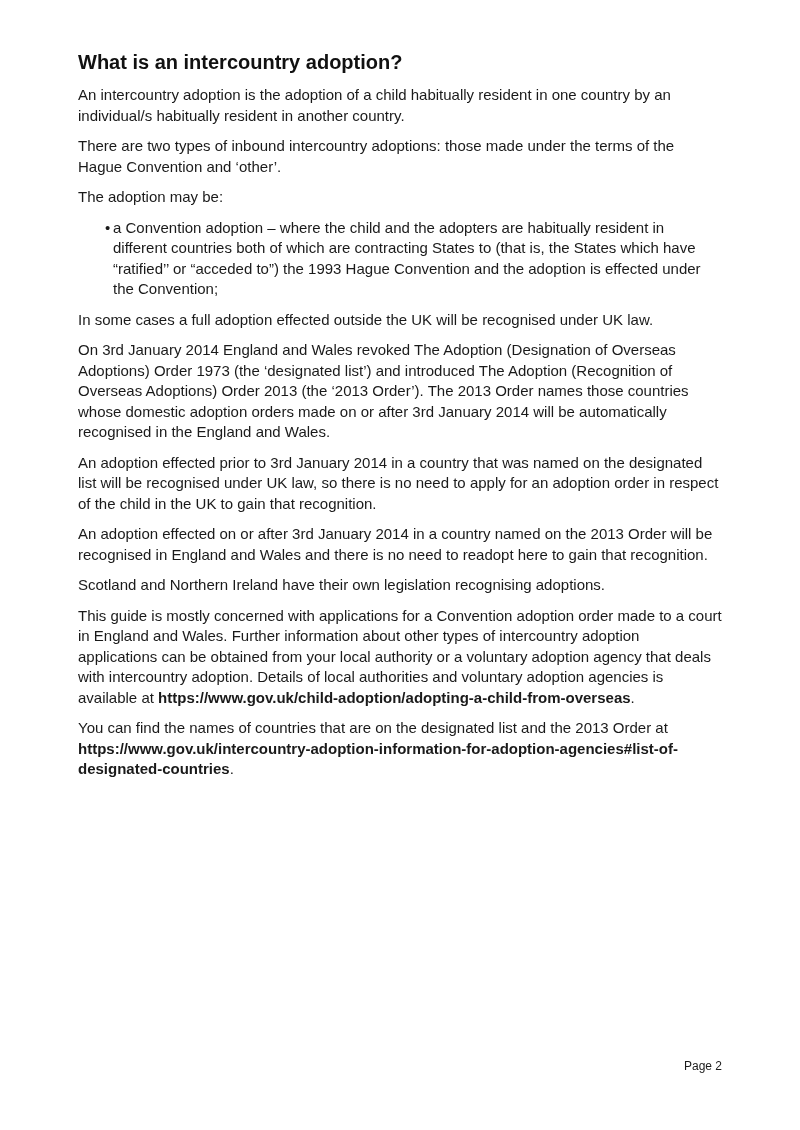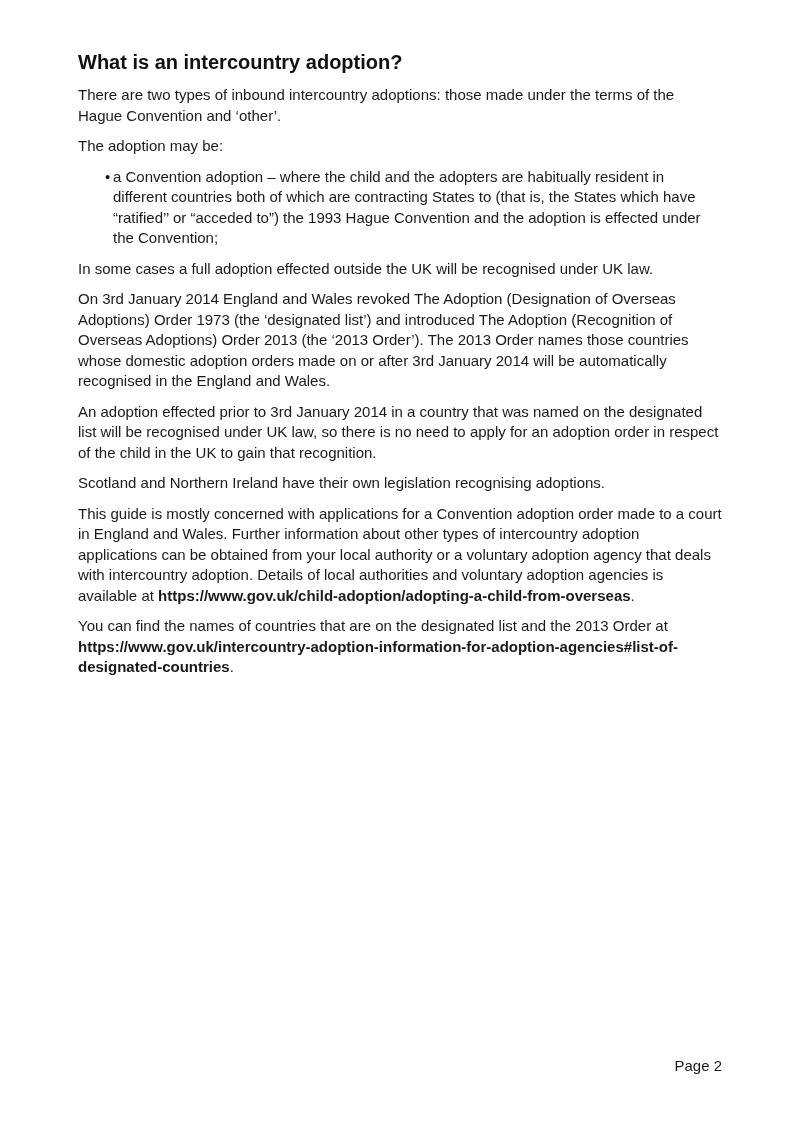--- a/index.html
+++ b/index.html
@@ -49,37 +49,39 @@
     content: "\2022";
     position: absolute;
     left: 27px;
     top: 0;
   }
   .bold { font-weight: bold; }
   .footer {
     position: absolute;
     top: 1058px;
     right: 78px;
-    font-size: 15px;
+    font-size: 12px;
     line-height: 16px;
     color: #1a1a1a;
   }
 </style>
 </head>
 <body>
 
 <div class="page">
   <main>
       <h1 class="doc-heading">What is an intercountry adoption?</h1>
+      <p class="para"><span>An intercountry adoption is the adoption of a child habitually resident in one country by an individual/s habitually resident in another country.</span></p>
       <p class="para"><span>There are two types of inbound intercountry adoptions: those made under the terms of the Hague Convention and ‘other’.</span></p>
       <p class="para"><span>The adoption may be:</span></p>
       <ul class="bullets">
         <li><span>a Convention adoption – where the child and the adopters are habitually resident in different countries both of which are contracting States to (that is, the States which have “ratified’’ or “acceded to”) the 1993 Hague Convention and the adoption is effected under the Convention;</span></li>
       </ul>
       <p class="para"><span>In some cases a full adoption effected outside the UK will be recognised under UK law.</span></p>
       <p class="para"><span>On 3rd January 2014 England and Wales revoked The Adoption (Designation of Overseas Adoptions) Order 1973 (the ‘designated list’) and introduced The Adoption (Recognition of Overseas Adoptions) Order 2013 (the ‘2013 Order’). The 2013 Order names those countries whose domestic adoption orders made on or after 3rd January 2014 will be automatically recognised in the England and Wales.</span></p>
       <p class="para"><span>An adoption effected prior to 3rd January 2014 in a country that was named on the designated list will  be recognised under UK law, so there is no need to apply for an adoption order in respect of the child in the UK to gain that recognition.</span></p>
+      <p class="para"><span>An adoption effected on or after 3rd January 2014 in a country named on the 2013 Order will be recognised in England and Wales and there is no need to readopt here to gain that recognition.</span></p>
       <p class="para"><span>Scotland and Northern Ireland have their own legislation recognising adoptions.</span></p>
       <p class="para"><span>This guide is mostly concerned with applications for a Convention adoption order made to a court in England and Wales. Further information about other types of intercountry adoption applications can be obtained from your local authority or a voluntary adoption agency that deals with intercountry adoption. Details of local authorities and voluntary adoption agencies is available at </span><span class="bold">https://www.gov.uk/child-adoption/adopting-a-child-from-overseas</span><span>.</span></p>
       <p class="para"><span>You can find the names of countries that are on the designated list and the 2013 Order at </span><span class="bold">https://www.gov.uk/intercountry-adoption-information-for-adoption-agencies#list-of-designated-countries</span><span>.</span></p>
     </main>
   <div class="footer">Page 2</div>
 </div>
 
 </body></html>

